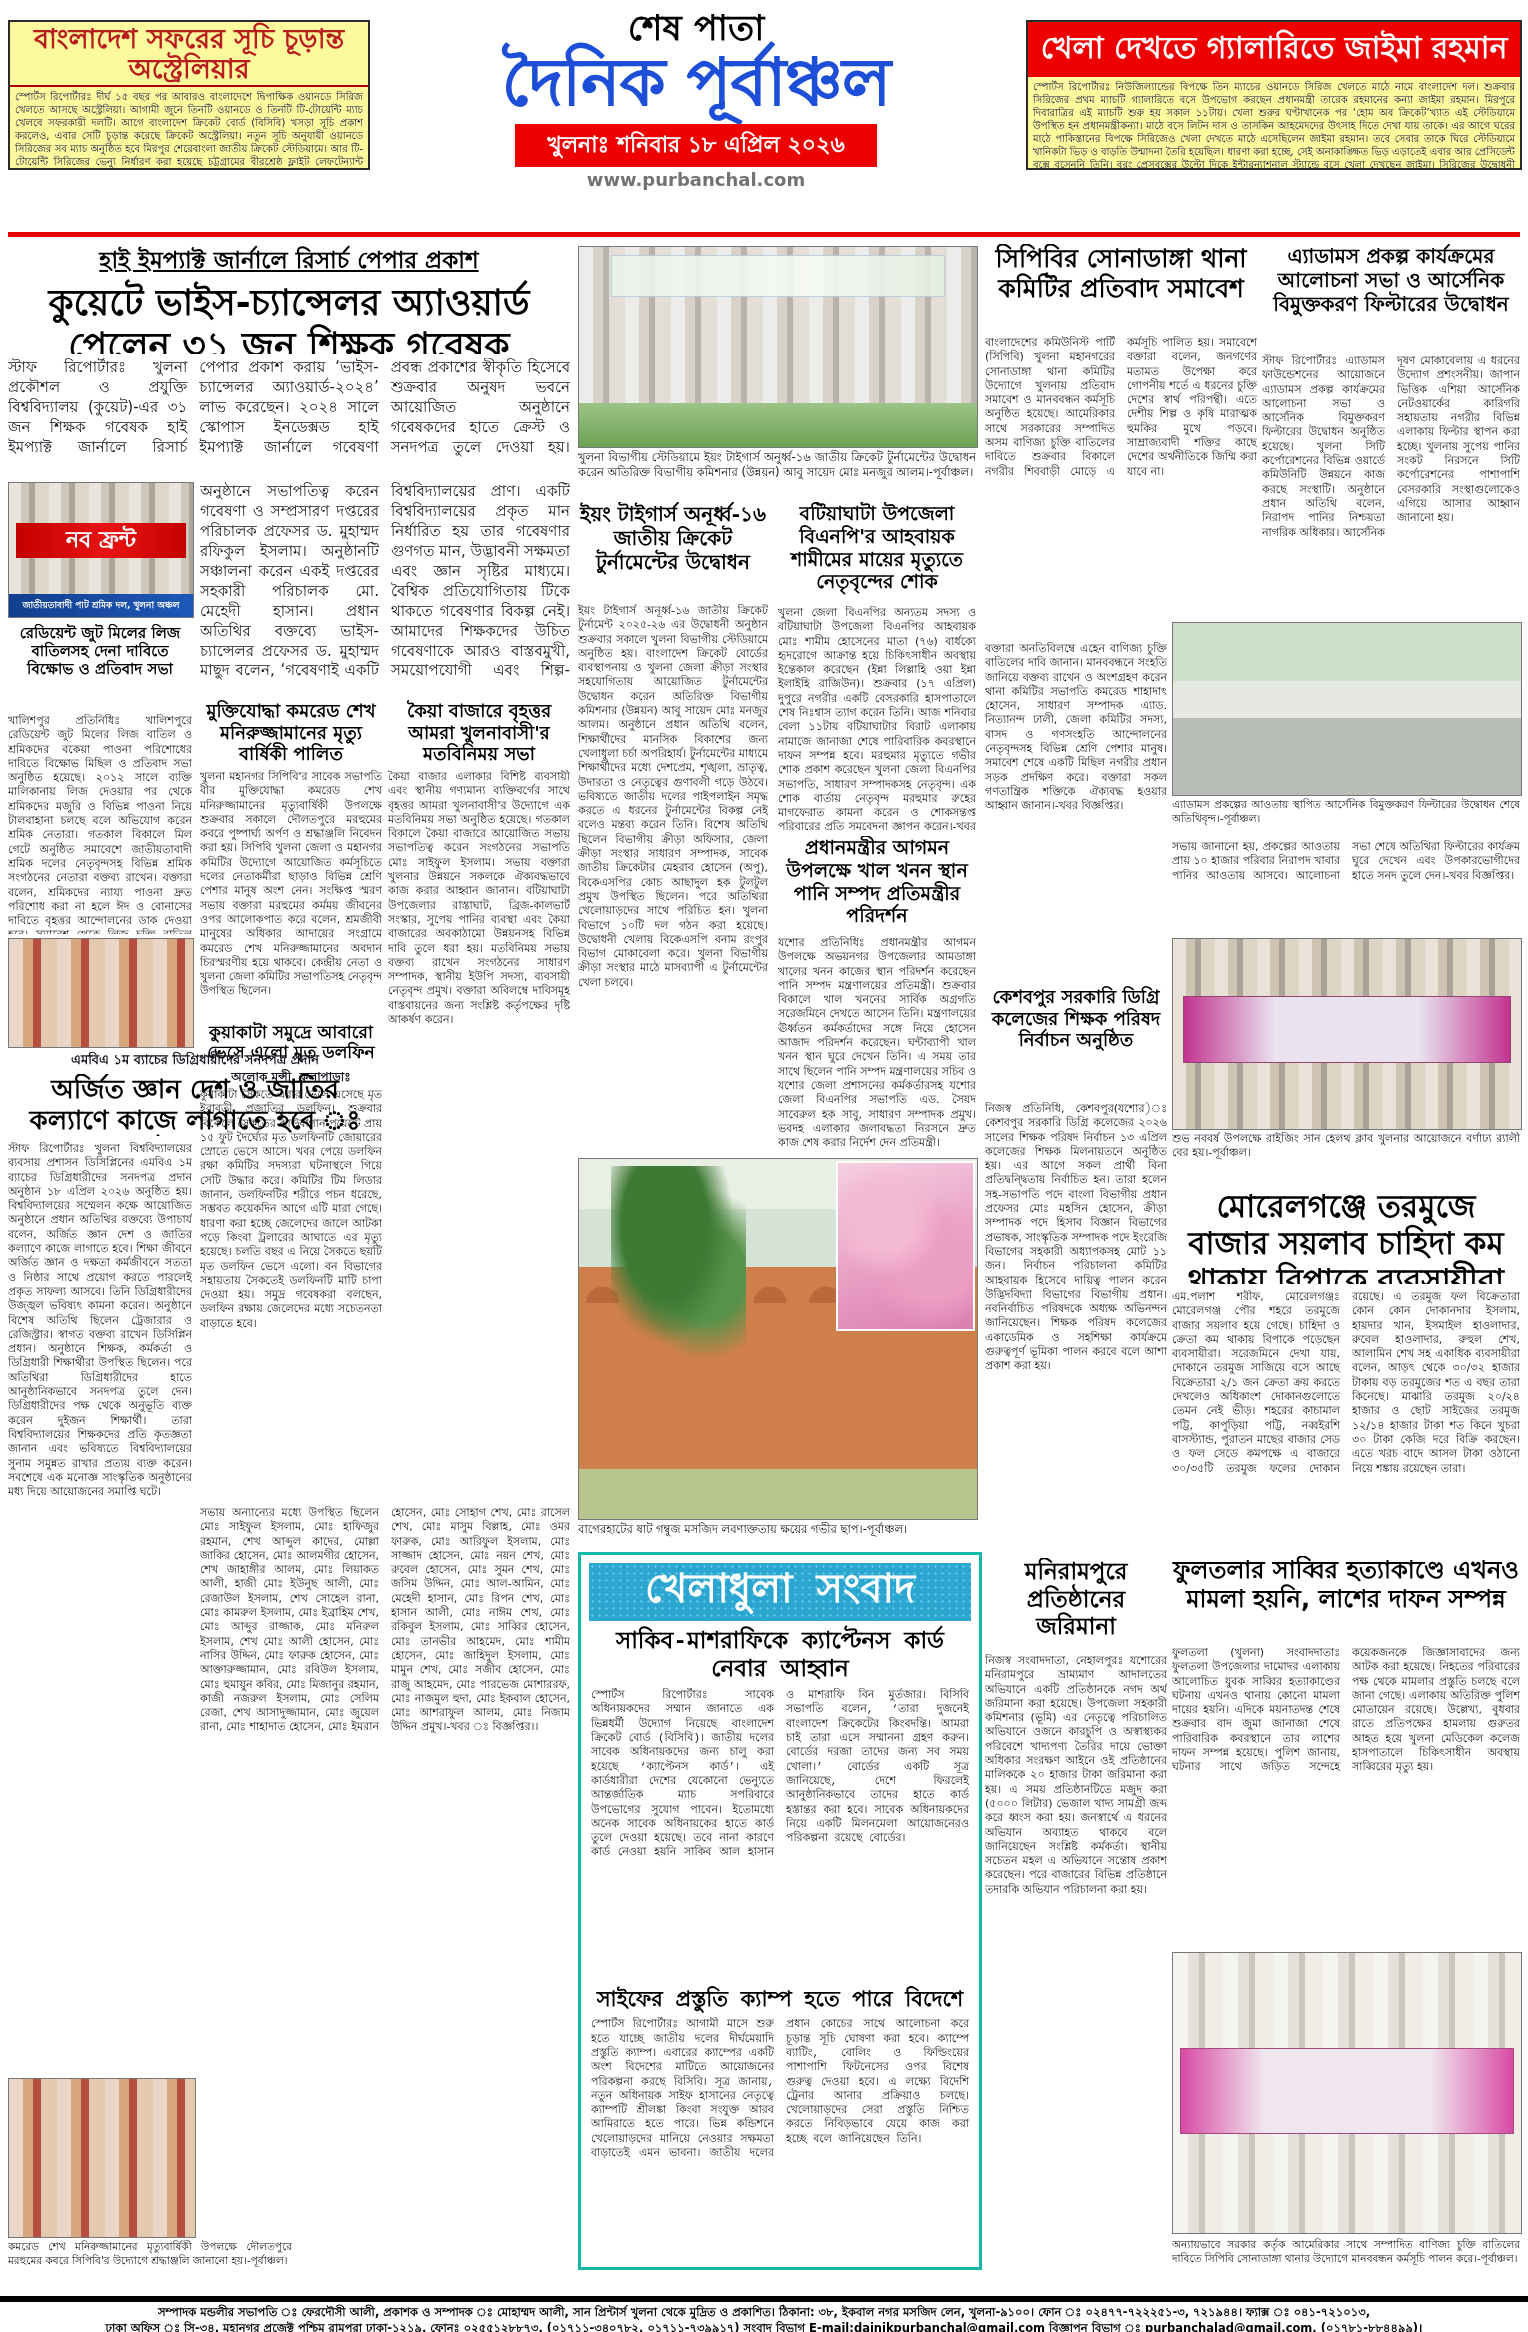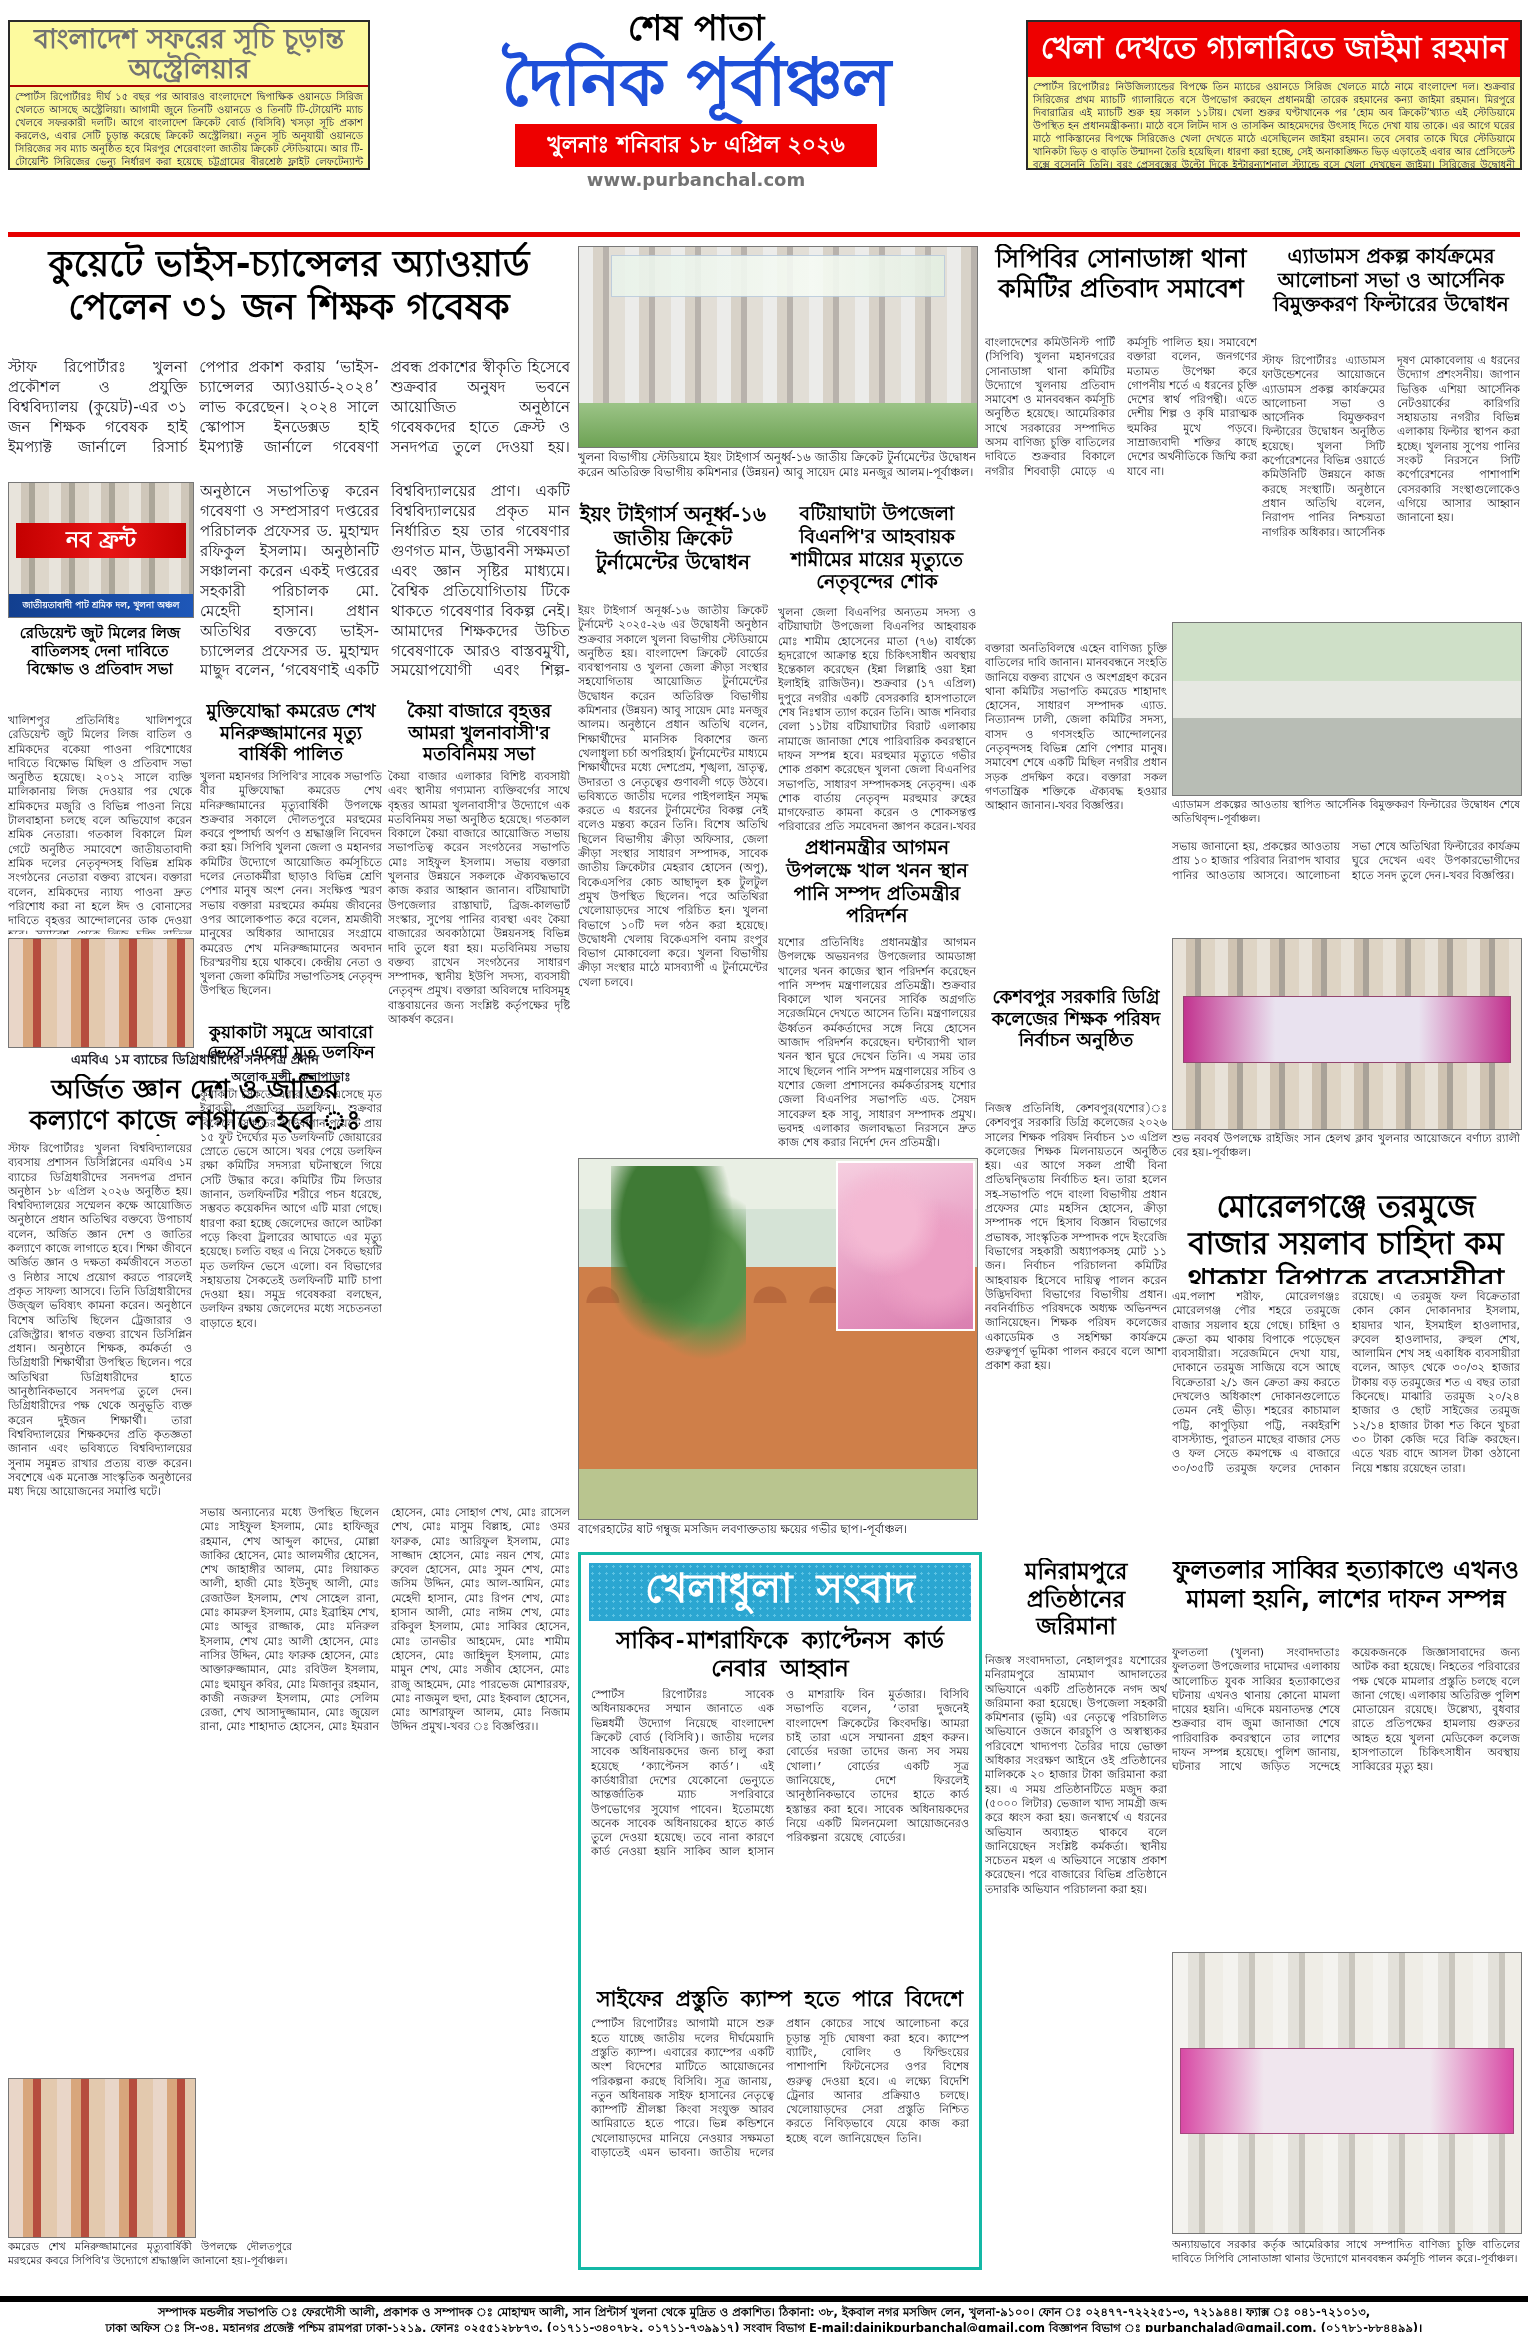--- a/index.html
+++ b/index.html
@@ -65,39 +65,40 @@
      color:#fff;font-weight:900;font-size:40px;text-align:center;line-height:1.45;}
   .footer{border-top:6px solid #000;}
   .footer div{font-size:11.5px;font-weight:700;text-align:center;line-height:1.35;color:#000;}
 </style>
 </head>
 <body>
 
 <div id="page">
 
   <div class="abs ybox" style="left:8px;top:20px;width:358px;height:146px;">
-    <div style="color:#737373;font-weight:900;font-size:27px;text-align:center;line-height:1.1;border-bottom:2px solid #a00;padding:2px 4px;">বাংলাদেশ সফরের সূচি চূড়ান্ত অস্ট্রেলিয়ার</div>
+    <div style="color:#b91c1c;font-weight:900;font-size:27px;text-align:center;line-height:1.1;border-bottom:2px solid #a00;padding:2px 4px;">বাংলাদেশ সফরের সূচি চূড়ান্ত অস্ট্রেলিয়ার</div>
     <div class="bd-sm" style="font-size:10px;padding:3px 5px;">স্পোর্টস রিপোর্টারঃ দীর্ঘ ১৫ বছর পর আবারও বাংলাদেশে দ্বিপাক্ষিক ওয়ানডে সিরিজ খেলতে আসছে অস্ট্রেলিয়া। আগামী জুনে তিনটি ওয়ানডে ও তিনটি টি-টোয়েন্টি ম্যাচ খেলবে সফরকারী দলটি। আগে বাংলাদেশ ক্রিকেট বোর্ড (বিসিবি) খসড়া সূচি প্রকাশ করলেও, এবার সেটি চূড়ান্ত করেছে ক্রিকেট অস্ট্রেলিয়া। নতুন সূচি অনুযায়ী ওয়ানডে সিরিজের সব ম্যাচ অনুষ্ঠিত হবে মিরপুর শেরেবাংলা জাতীয় ক্রিকেট স্টেডিয়ামে। আর টি-টোয়েন্টি সিরিজের ভেন্যু নির্ধারণ করা হয়েছে চট্টগ্রামের বীরশ্রেষ্ঠ ফ্লাইট লেফটেন্যান্ট মতিউর রহমান স্টেডিয়াম। আগের সূচি অনুযায়ী ৫ জুন ওয়ানডে সিরিজ শুরু হওয়ার কথা থাকলেও নতুন সূচিতে প্রথম ম্যাচ গড়াবে ৯ জুন। পরের দুটি ম্যাচ অনুষ্ঠিত হবে ১১ ও ১৪ জুন, সবগুলোই মিরপুরে। টি-টোয়েন্টি ম্যাচগুলো হবে ১৭, ১৯ ও ২১ জুন চট্টগ্রামে। বাংলাদেশে অস্ট্রেলিয়ার সর্বশেষ ওয়ানডে সিরিজ হয়েছিল ২০১১ সালে। সেই সিরিজে ৩-০ ব্যবধানে জিতেছিল অস্ট্রেলিয়া। ওই সিরিজে সেঞ্চুরি করেছিলেন শেন ওয়াটসন ও মাইকেল হাসি, অধিনায়ক হিসেবে যাত্রা শুরু করেছিলেন মাইকেল ক্লার্ক। এরপর ২০২১ সালে বাংলাদেশ সফরে এসে পাঁচ ম্যাচের টি-টোয়েন্টি সিরিজে ৪-১ ব্যবধানে হেরে যায় অস্ট্রেলিয়া। নতুন সম্প্রচার চুক্তির ফলে ২০১১ সালের পর প্রথমবারের মতো বাংলাদেশে অনুষ্ঠিত কোনো পুরুষ সিরিজ সরাসরি সম্প্রচার করা হবে। অস্ট্রেলিয়ার বাংলাদেশে সফরসূচি ঃ প্রথম ওয়ানডে: ৯ জুন, ২০২৬, দ্বিতীয় ওয়ানডে: ১১ জুন, ২০২৬, তৃতীয় ওয়ানডে: ১৪ জুন, ২০২৬। টি-টোয়েন্টি ঃ প্রথম টি-টোয়েন্টি: ১৭ জুন, ২০২৬, দ্বিতীয় টি-টোয়েন্টি: ১৯ জুন, ২০২৬, তৃতীয় টি-টোয়েন্টি: ২১ জুন, ২০২৬।</div>
   </div>
 
   <div class="abs" style="left:372px;top:8px;width:648px;height:182px;text-align:center;">
     <div style="font-size:35px;font-weight:800;color:#000;line-height:1.15;">শেষ পাতা</div>
     <div style="font-size:66px;font-weight:900;color:#1d4ed8;line-height:1.05;letter-spacing:-1px;">দৈনিক পূর্বাঞ্চল</div>
     <div class="redbar" style="display:inline-block;margin-top:6px;font-size:22px;padding:3px 32px;">খুলনাঃ শনিবার ১৮ এপ্রিল ২০২৬</div>
     <div style="font-size:18px;font-weight:800;color:#737373;margin-top:2px;">www.purbanchal.com</div>
   </div>
 
   <div class="abs ybox" style="left:1026px;top:20px;width:492px;height:146px;">
     <div class="redbar" style="font-size:30px;padding:2px 4px;">খেলা দেখতে গ্যালারিতে জাইমা রহমান</div>
     <div class="bd-sm" style="font-size:10px;padding:3px 5px;">স্পোর্টস রিপোর্টারঃ নিউজিল্যান্ডের বিপক্ষে তিন ম্যাচের ওয়ানডে সিরিজ খেলতে মাঠে নামে বাংলাদেশ দল। শুক্রবার সিরিজের প্রথম ম্যাচটি গ্যালারিতে বসে উপভোগ করছেন প্রধানমন্ত্রী তারেক রহমানের কন্যা জাইমা রহমান। মিরপুরে দিবারাত্রির এই ম্যাচটি শুরু হয় সকাল ১১টায়। খেলা শুরুর ঘণ্টাখানেক পর ‘হোম অব ক্রিকেট’খ্যাত এই স্টেডিয়ামে উপস্থিত হন প্রধানমন্ত্রীকন্যা। মাঠে বসে লিটন দাস ও তাসকিন আহমেদদের উৎসাহ দিতে দেখা যায় তাকে। এর আগে ঘরের মাঠে পাকিস্তানের বিপক্ষে সিরিজেও খেলা দেখতে মাঠে এসেছিলেন জাইমা রহমান। তবে সেবার তাকে ঘিরে স্টেডিয়ামে খানিকটা ভিড় ও বাড়তি উন্মাদনা তৈরি হয়েছিল। ধারণা করা হচ্ছে, সেই অনাকাঙ্ক্ষিত ভিড় এড়াতেই এবার আর প্রেসিডেন্ট বক্সে বসেননি তিনি। বরং প্রেসবক্সের উল্টো দিকে ইন্টারন্যাশনাল স্ট্যান্ডে বসে খেলা দেখছেন জাইমা। সিরিজের উদ্বোধনী ম্যাচে টস ভাগ্য সহায় হয়নি স্বাগতিকদের। টস জিতে আগে ব্যাটিংয়ের সিদ্ধান্ত নিয়েছে সফরকারী নিউজিল্যান্ড। ফলে মেহেদী হাসান মিরাজের নেতৃত্বাধীন বাংলাদেশ দল আগে ফিল্ডিং করছে। আগেরবার প্রেসিডেন্ট বক্সে বসে খেলা উপভোগ করলেও এবার তিনি অবস্থান নিয়েছেন প্রেসবক্সের বিপরীত পাশে থাকা ইন্টারন্যাশনাল স্ট্যান্ডের কর্পোরেট বক্সে।</div>
   </div>
 
   <div class="abs rule" style="left:8px;top:232px;width:1512px;height:5px;"></div>
 
   <div class="abs" style="left:8px;top:242px;width:562px;height:112px;">
+    <div class="kick" style="font-size:23px;">হাই ইমপ্যাক্ট জার্নালে রিসার্চ পেপার প্রকাশ</div>
     <div class="hd" style="font-size:36px;">কুয়েটে ভাইস-চ্যান্সেলর অ্যাওয়ার্ড পেলেন ৩১ জন শিক্ষক গবেষক</div>
   </div>
   <div class="abs bd cols3" style="left:8px;top:358px;width:562px;height:118px;">স্টাফ রিপোর্টারঃ খুলনা প্রকৌশল ও প্রযুক্তি বিশ্ববিদ্যালয় (কুয়েট)-এর ৩১ জন শিক্ষক গবেষক হাই ইমপ্যাক্ট জার্নালে রিসার্চ পেপার প্রকাশ করায় ‘ভাইস-চ্যান্সেলর অ্যাওয়ার্ড-২০২৪’ লাভ করেছেন। ২০২৪ সালে স্কোপাস ইনডেক্সড হাই ইমপ্যাক্ট জার্নালে গবেষণা প্রবন্ধ প্রকাশের স্বীকৃতি হিসেবে শুক্রবার অনুষদ ভবনে আয়োজিত অনুষ্ঠানে গবেষকদের হাতে ক্রেস্ট ও সনদপত্র তুলে দেওয়া হয়। ইলেকট্রিক্যাল অ্যান্ড ইলেকট্রনিক ইঞ্জিনিয়ারিং অনুষদের ডিন প্রফেসর ড. আনুর রকিব মোহাম্মদ জালাল উদ্দিন জামালী অনুষ্ঠানে উপস্থিত ছিলেন।</div>
 
   <div class="photo ph-navfront" style="left:8px;top:482px;width:184px;height:134px;">
     <div class="nav-redbanner">নব ফ্রন্ট</div>
     <div class="nav-bluestrip">জাতীয়তাবাদী পাট শ্রমিক দল, খুলনা অঞ্চল</div>
   </div>
   <div class="abs bd cols2" style="left:200px;top:482px;width:370px;height:212px;">অনুষ্ঠানে সভাপতিত্ব করেন গবেষণা ও সম্প্রসারণ দপ্তরের পরিচালক প্রফেসর ড. মুহাম্মদ রফিকুল ইসলাম। অনুষ্ঠানটি সঞ্চালনা করেন একই দপ্তরের সহকারী পরিচালক মো. মেহেদী হাসান। প্রধান অতিথির বক্তব্যে ভাইস-চ্যান্সেলর প্রফেসর ড. মুহাম্মদ মাছুদ বলেন, ‘গবেষণাই একটি বিশ্ববিদ্যালয়ের প্রাণ। একটি বিশ্ববিদ্যালয়ের প্রকৃত মান নির্ধারিত হয় তার গবেষণার গুণগত মান, উদ্ভাবনী সক্ষমতা এবং জ্ঞান সৃষ্টির মাধ্যমে। বৈশ্বিক প্রতিযোগিতায় টিকে থাকতে গবেষণার বিকল্প নেই। আমাদের শিক্ষকদের উচিত গবেষণাকে আরও বাস্তবমুখী, সময়োপযোগী এবং শিল্প-সমাজের প্রয়োজনের সাথে সামঞ্জস্যপূর্ণ করা। এছাড়া শিক্ষকগণকে গবেষণা পেপার প্রকাশনার সাথে সাথে প্যাটেন্ট তৈরির প্রতি গুরুত্বারোপ করেন। তিনি আরো বলেন, শিক্ষার্থীদেরও গবেষণায় সম্পৃক্ত করতে হবে, যাতে তারা জ্ঞানভিত্তিক সমাজ গঠনে সক্রিয় ভূমিকা রাখতে পারে।’ তিনি গবেষণার অনুকূল পরিবেশ সৃষ্টিতে বিশ্ববিদ্যালয় প্রশাসনের অঙ্গীকার পুনর্ব্যক্ত করেন। (৩য় পাতায় দেখুন)</div>
 

